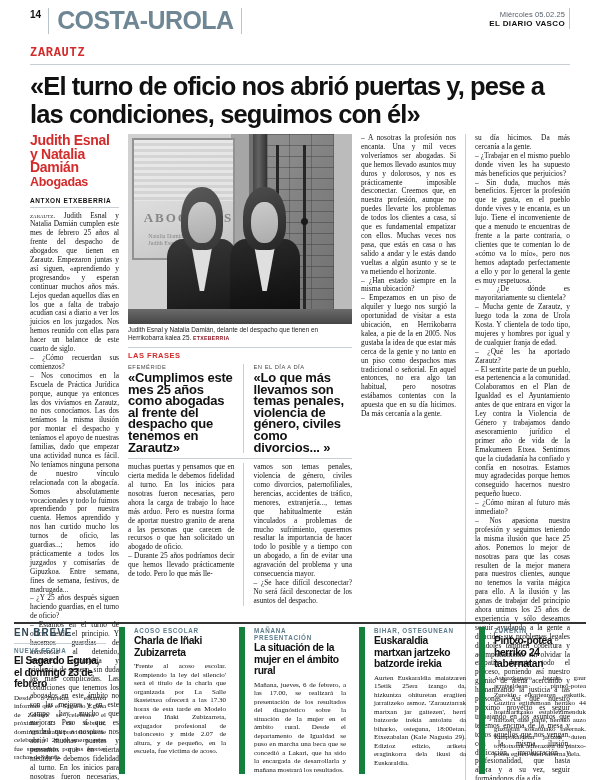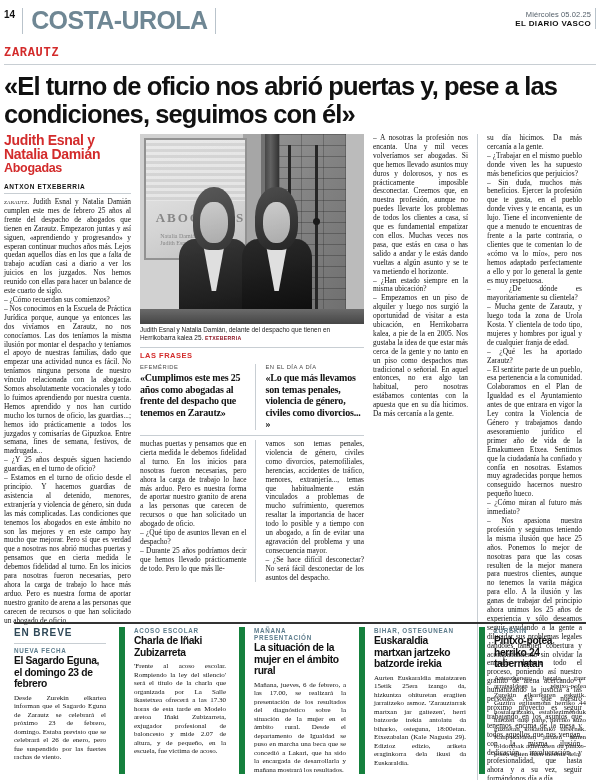--- a/index.html
+++ b/index.html
@@ -13,21 +13,21 @@
     font-family: "Liberation Serif", serif;
     color: #1a1a1a;
     overflow: hidden;
     position: relative;
   }
   .page {
     width: 600px;
     height: 780px;
     position: relative;
     box-sizing: border-box;
-    padding: 0 4px;
+    padding: 0 30px;
   }
 
   
   .masthead {
     display: flex;
     align-items: flex-start;
     padding-top: 8px;
     height: 34px;
   }
   .folio {
@@ -319,23 +319,23 @@
     width: 99px;
   }
   .frase-label {
     font-family: "Liberation Sans", sans-serif;
     font-size: 5.8px;
     letter-spacing: 0.5px;
     color: #4a4a4a;
     margin-bottom: 2px;
   }
   .frase-quote {
-    font-family: Liberation Serif, serif;
-    font-weight: bold;
-    font-size: 10px;
+    font-family: Liberation Sans, sans-serif;
+    font-weight: bold;
+    font-size: 13px;
     line-height: 11.6px;
     color: #111;
     letter-spacing: -0.2px;
   }
 
   
   .cont-grid {
     display: flex;
     gap: 9px;
     margin-top: 4px;
@@ -492,21 +492,20 @@
           <div class="frase">
             <div class="frase-label">EN EL DÍA A DÍA</div>
             <div class="frase-quote">«Lo que más llevamos son temas penales, violencia de género, civiles como divorcios... »</div>
           </div>
         </div>
       </div>
 
       <div class="cont-grid">
         <div class="cont-col body-text">
           <p>muchas puertas y pensamos que en cierta medida le debemos fidelidad al turno. En los inicios para nosotras fueron necesarias, pero ahora la carga de trabajo lo hace más arduo. Pero es nuestra forma de aportar nuestro granito de arena a las personas que carecen de recursos o que han solicitado un abogado de oficio.</p>
-          <p class="q">– ¿Qué tipo de asuntos llevan en el despacho?</p>
           <p>– Durante 25 años podríamos decir que hemos llevado prácticamente de todo. Pero lo que más lle-</p>
         </div>
         <div class="cont-col body-text">
           <p>vamos son temas penales, violencia de género, civiles como divorcios, paternofiliales, herencias, accidentes de tráfico, menores, extranjería..., temas que habitualmente están vinculados a problemas de mucho sufrimiento, queremos resaltar la importancia de hacer todo lo posible y a tiempo con un abogado, a fin de evitar una agravación del problema y una consecuencia mayor.</p>
           <p class="q">– ¿Se hace difícil desconectar? No será fácil desconectar de los asuntos del despacho.</p>
         </div>
       </div>
     </div>
 
     <div class="col col-right">

